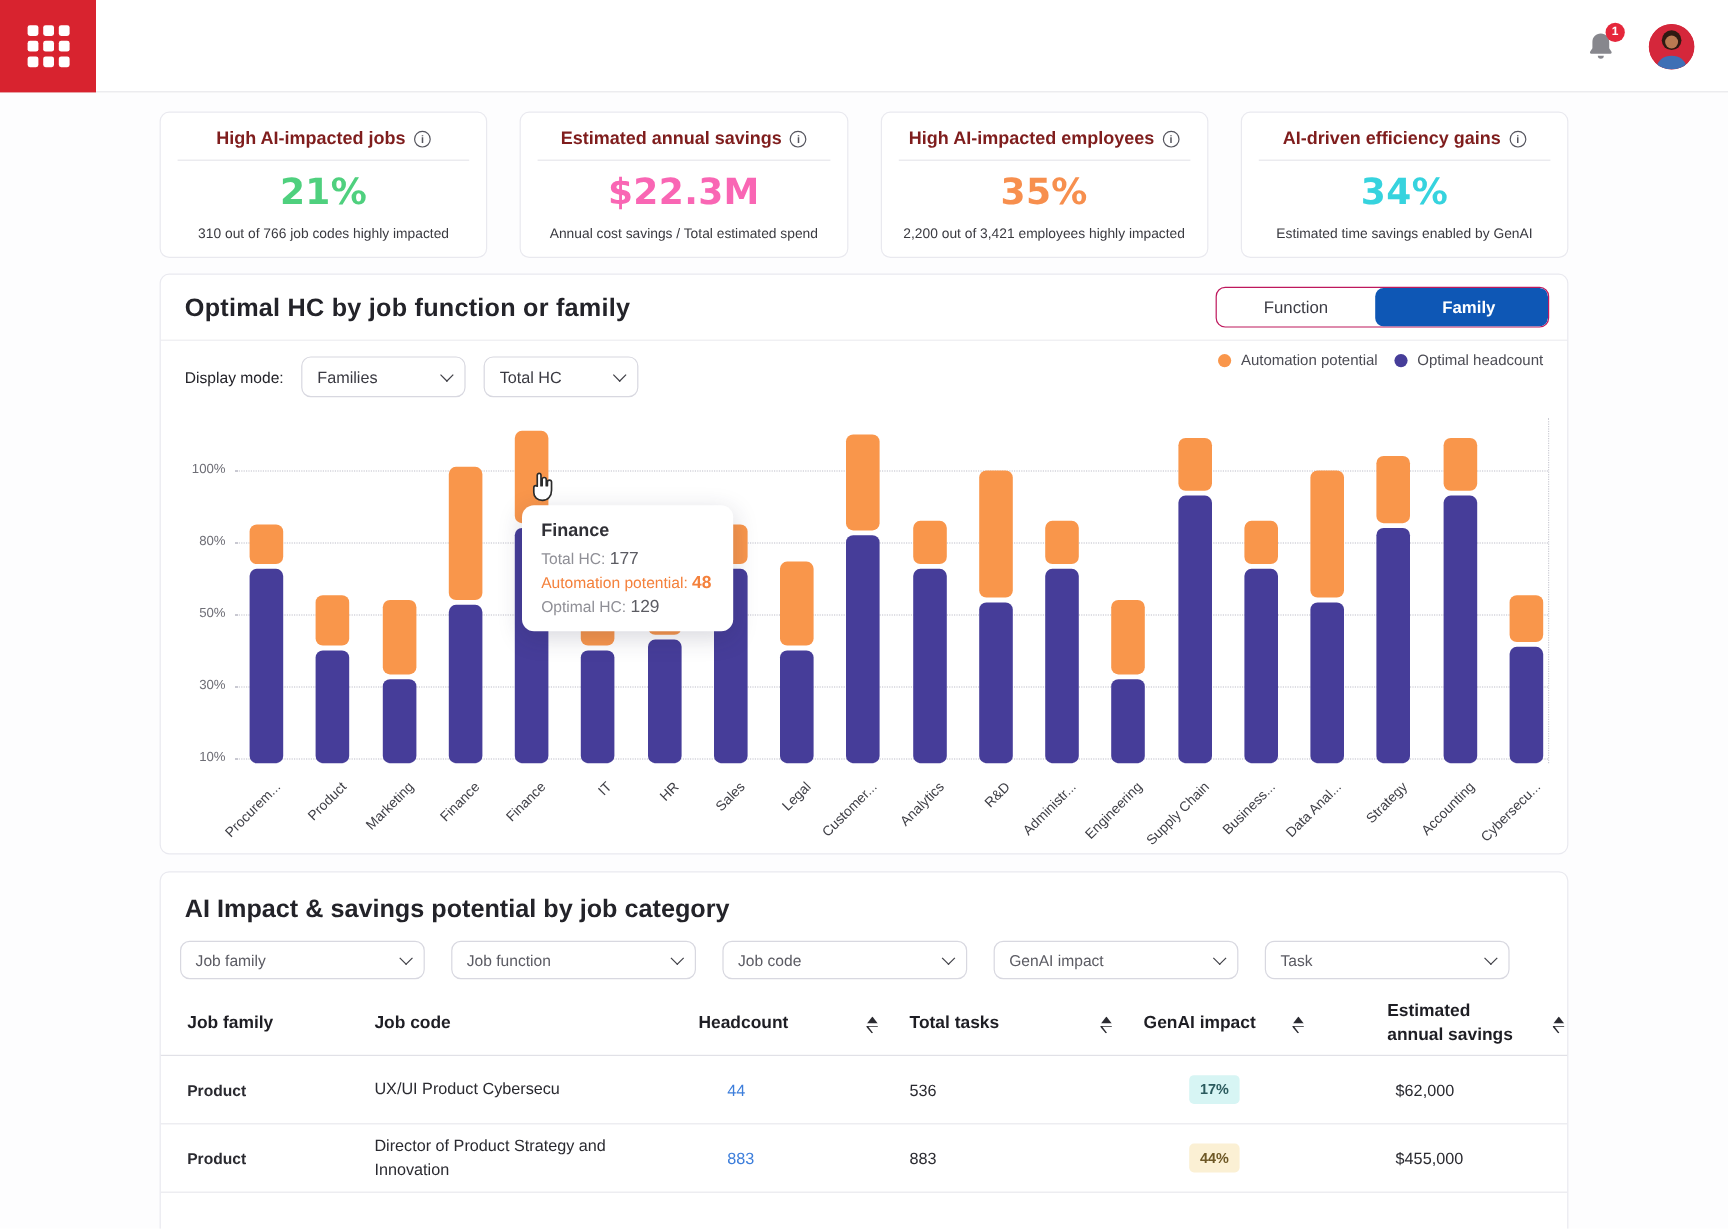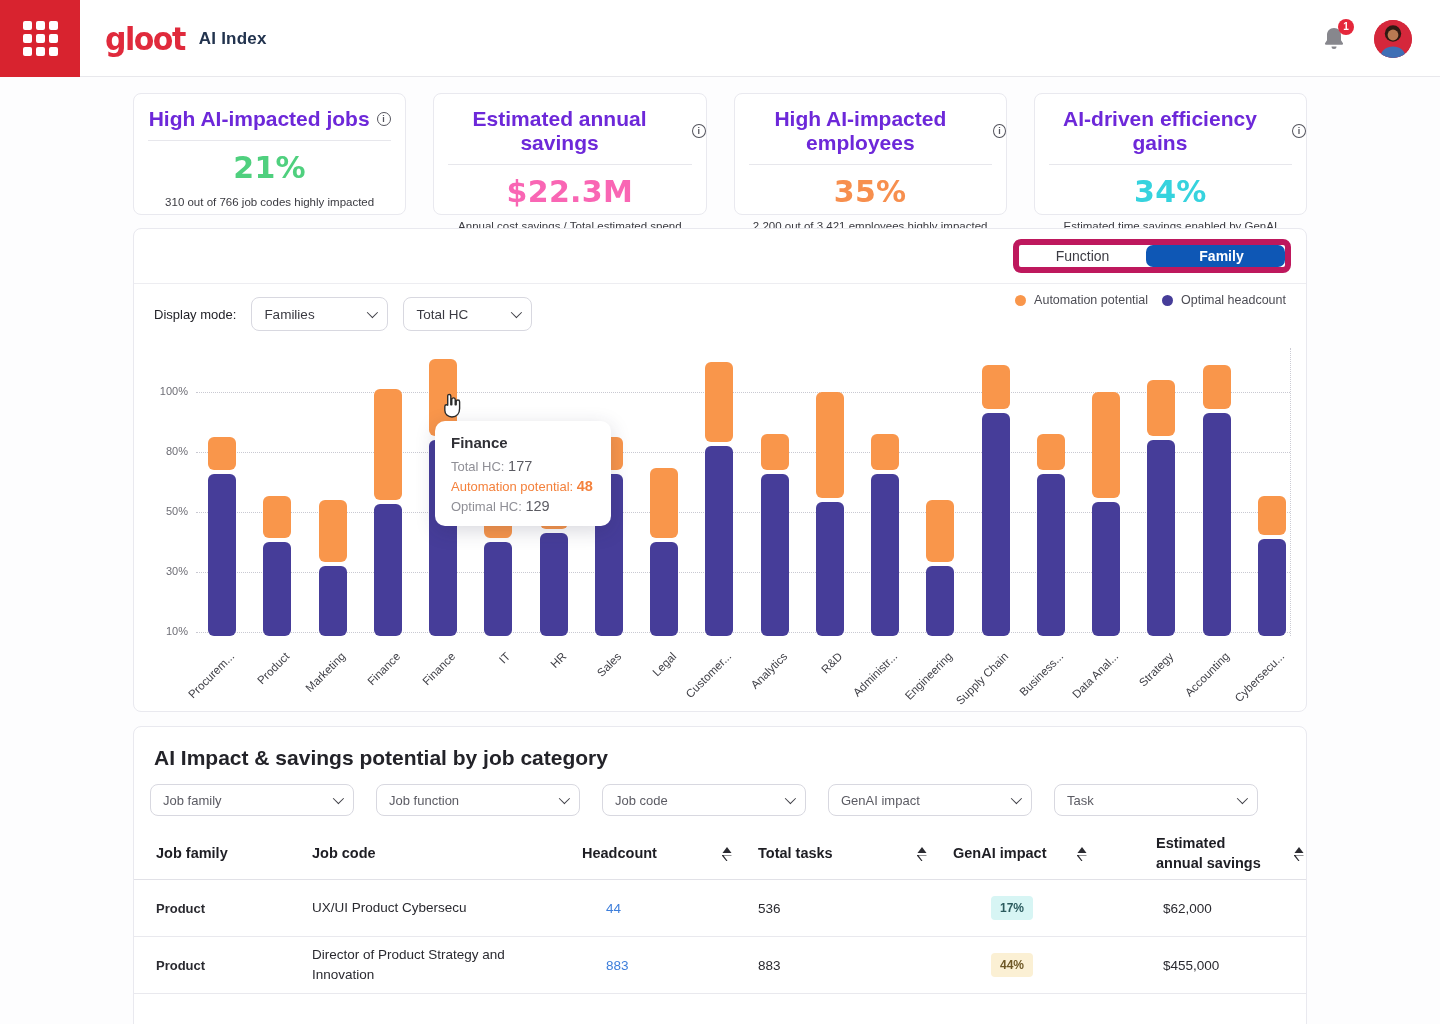--- a/index.html
+++ b/index.html
@@ -19,31 +19,31 @@
   .badge { position:absolute; top:-7px; right:-6px; min-width:16px; height:16px; border-radius:8px; background:#E5273B; color:#fff; font-size:10px; font-weight:700; display:flex; align-items:center; justify-content:center; padding:0 4px; }
   .avatar { width:38px; height:38px; border-radius:50%; background:#D5273B; overflow:hidden; position:relative; cursor:pointer; }
 
   
   .card { background:#fff; border:1px solid #E9E9EF; border-radius:8px; }
 
   
   .kpi-row { position:absolute; left:133px; top:93px; width:1174px; display:flex; gap:27px; }
   .kpi { flex:1; height:122px; padding-top:13px; text-align:center; }
   .kpi-title-row { display:flex; align-items:center; justify-content:center; gap:7px; }
-  .kpi-title { font-size:21px; font-weight:700; color:#6d28d9; }
+  .kpi-title { font-size:15px; font-weight:700; color:#7f1d1d; }
   .info-i { width:14px; height:14px; border-radius:50%; border:1.3px solid #55555E; color:#55555E; font-size:9px; line-height:12px; font-weight:700; display:inline-block; text-align:center; }
   .kpi-div { border-top:1px solid #E7E7EC; margin:9px 14px 0 14px; }
   .kpi-value { margin-top:9px; font-size:30px; font-weight:800; letter-spacing:.3px; font-family:"DejaVu Sans", sans-serif; }
   .kpi-caption { margin-top:11px; font-size:11.5px; color:#3A3A40; }
 
   
   .chart-card { position:absolute; left:133px; top:228px; width:1174px; height:484px; }
   .chart-title { position:absolute; left:20px; top:16px; font-size:21px; font-weight:600; color:#232329; letter-spacing:.2px; }
   .chart-div { position:absolute; left:0; right:0; top:54px; border-top:1px solid #EDEDF1; }
-  .toggle { position:absolute; right:15px; top:10px; width:278px; height:34px; border:6px solid #be185d; border-radius:8px; display:flex; background:#fff; overflow:hidden; }
+  .toggle { position:absolute; right:15px; top:10px; width:278px; height:34px; border:1px solid #be185d; border-radius:8px; display:flex; background:#fff; overflow:hidden; }
   .toggle .opt { flex:1; display:flex; align-items:center; justify-content:center; font-size:14px; color:#3C3C44; cursor:pointer; }
   .toggle .opt.sel { background:#0E57B5; color:#fff; font-weight:700; border-radius:7px;padding-left:12px; }
   .controls { position:absolute; left:20px; top:68px; display:flex; align-items:center; gap:15px; }
   .ctrl-label { font-size:13px; color:#232329; }
   .select { height:34px; border:1px solid #D8D8E0; border-radius:8px; background:#fff; display:flex; align-items:center; justify-content:space-between; padding:0 12px; font-size:13.5px; color:#3A3A42; cursor:pointer; }
   .sel-families { width:137px; }
   .sel-totalhc { width:129px; }
   .chev { width:8px; height:8px; border-right:1.6px solid #3F3F46; border-bottom:1.6px solid #3F3F46; transform:rotate(45deg) translateY(-2px); }
   .legend { position:absolute; right:20px; top:64px; display:flex; gap:14px; align-items:center; }
   .leg-item { display:flex; align-items:center; gap:8px; font-size:12.5px; color:#4C4C54; }
@@ -97,24 +97,20 @@
           <span></span>
           <span></span>
           <span></span>
           <span></span>
           <span></span>
           <span></span>
           <span></span>
           <span></span>
       </div>
     </div>
-    <div class="brand">
-      <span class="logo">gloot</span>
-      <span class="apptitle">AI Index</span>
-    </div>
     <div class="top-right">
       <div class="bell">
         <svg width="24" height="26" viewBox="0 0 24 26">
           <path fill="#87878D" d="M12 2c-4.2 0-7 3.1-7 7v5.2L3.2 17c-.6.7-.1 1.8.8 1.8h16c.9 0 1.4-1.1.8-1.8L19 14.2V9c0-3.9-2.8-7-7-7z"></path>
           <path fill="#87878D" d="M9.5 20.5h5a2.5 2.5 0 0 1-5 0z"></path>
         </svg>
         <span class="badge">1</span>
       </div>
       <div class="avatar">
         <svg width="38" height="38" viewBox="0 0 38 38">
@@ -163,20 +159,21 @@
         <span class="kpi-title">AI-driven efficiency gains</span>
         <span class="info-i">i</span>
       </div>
       <div class="kpi-div"></div>
       <div class="kpi-value" style="color: rgb(54, 211, 222);">34%</div>
       <div class="kpi-caption">Estimated time savings enabled by GenAI</div>
     </div>
   </div>
 
   <div class="card chart-card">
+    <div class="chart-title">Optimal HC by job function or family</div>
     <div class="toggle">
       <div class="opt">Function</div>
       <div class="opt sel">Family</div>
     </div>
     <div class="chart-div"></div>
 
     <div class="controls">
       <span class="ctrl-label">Display mode:</span>
       <div class="select sel-families">
         <span>Families</span>

